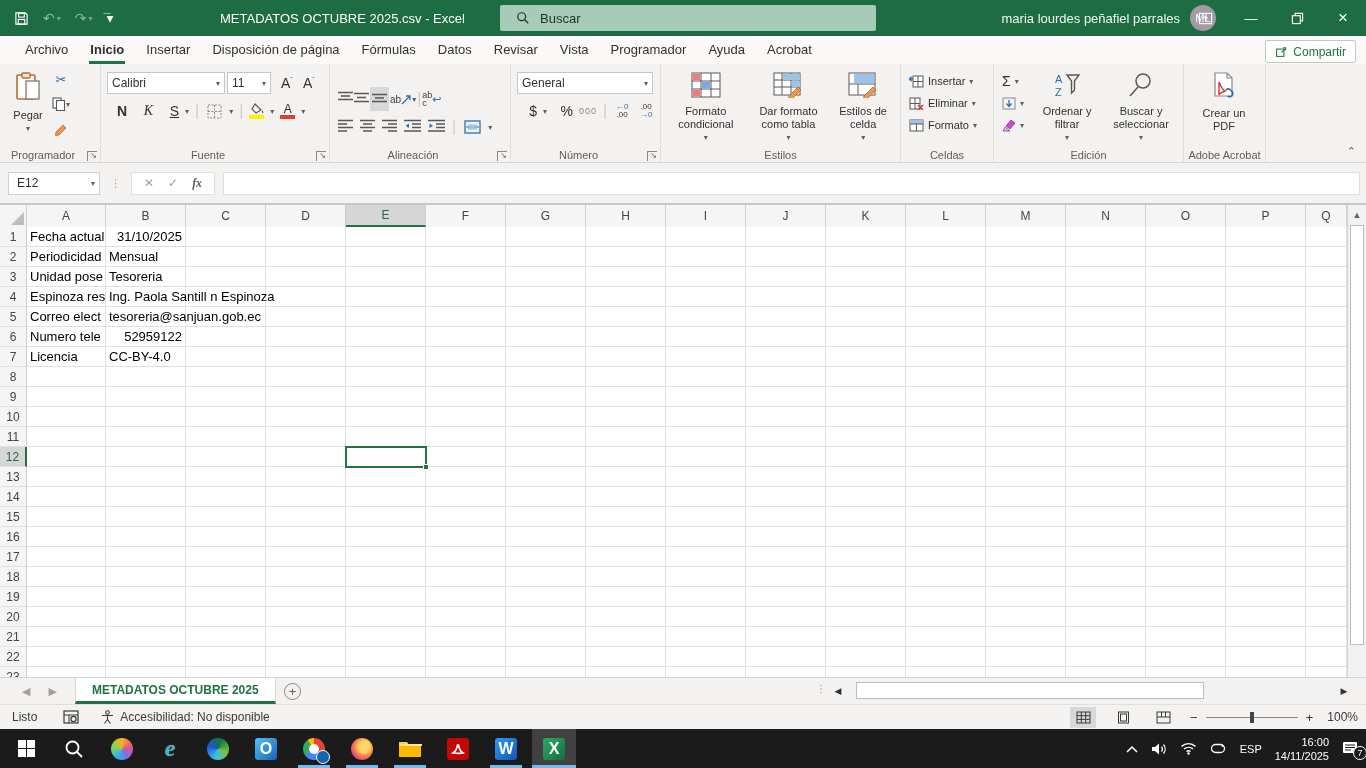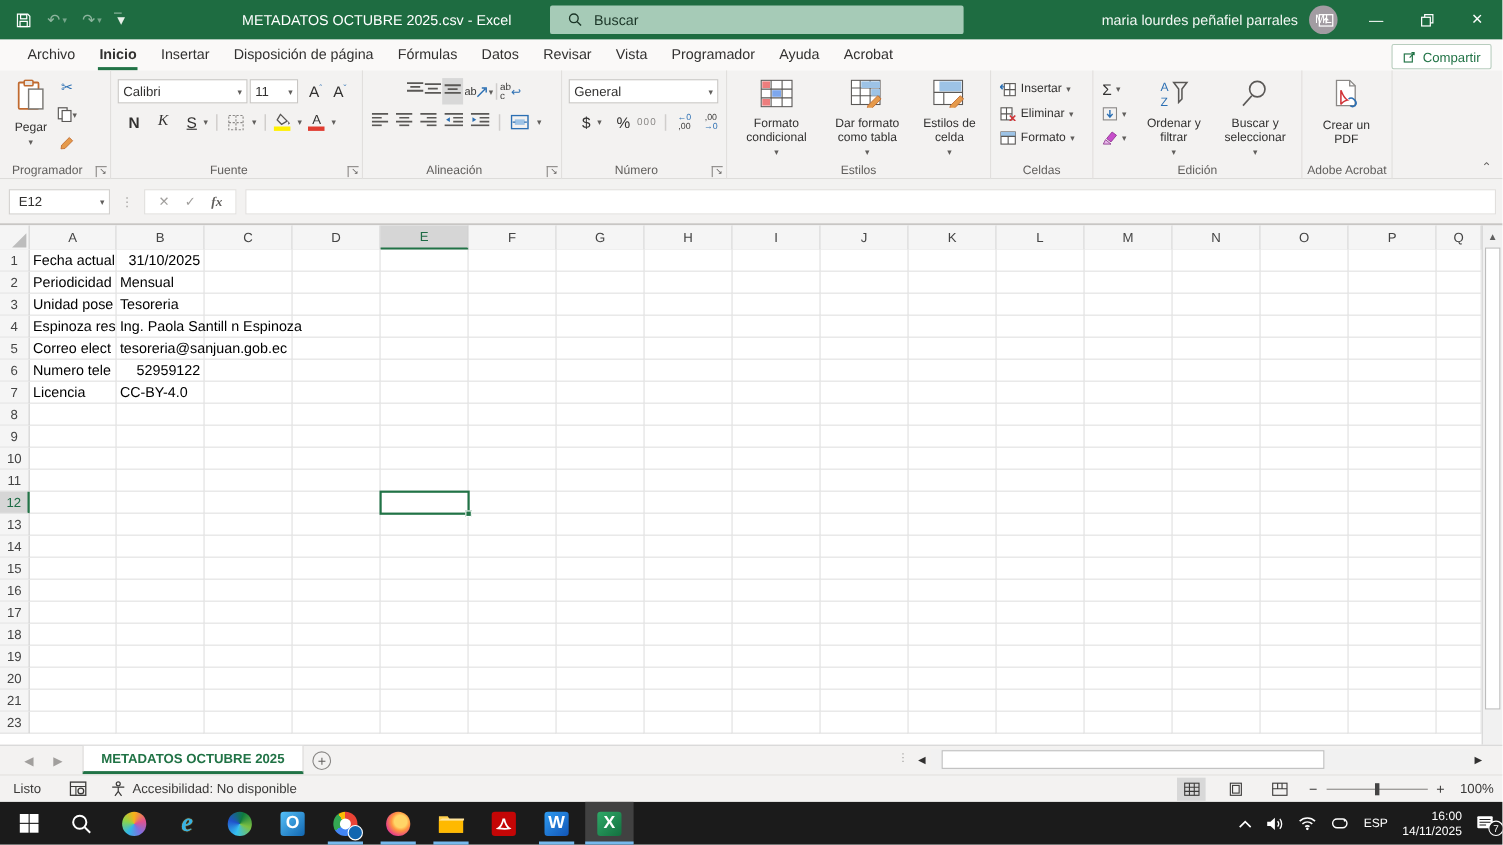--- a/index.html
+++ b/index.html
@@ -263,21 +263,21 @@
             <span style="font-size:12px;line-height:10px;">A</span>
             <span class="bar" style="background:#E03C31;"></span>
           </span>
           <span class="carat">▾</span>
       </div>
       <span class="glabel">Fuente</span>
       <span class="dlaunch">↘</span>
     </div>
 
     <div class="rgroup" style="width:181px;">
-      <div class="smallrow" style="margin:4px 0 6px 4px; gap:1px;justify-content:center;">
+      <div class="smallrow" style="margin:20px 0 6px 4px; gap:1px;">
         <span class="align-ic"><svg width="15" height="13" viewBox="0 0 15 13">
               <path d="M0 1.5h15M3 5h9M0 8.5h15" stroke="#5A5856" stroke-width="1.6"></path>
             </svg></span>
         <span class="align-ic"><svg width="15" height="13" viewBox="0 0 15 13">
               <path d="M0 2.5h15M3 6.5h9M0 10.5h15" stroke="#5A5856" stroke-width="1.6"></path>
             </svg></span>
         <span class="align-ic" style="background:#D8D8D8;padding:3px 2px;"><svg width="15" height="13" viewBox="0 0 15 13">
               <path d="M0 3.5h15M3 7h9M0 10.5h15" stroke="#5A5856" stroke-width="1.6"></path>
             </svg></span>
         <span class="sicon">
@@ -950,20 +950,40 @@
         <div class="cell" style="width: 80px;"></div>
         <div class="cell" style="width: 80px;"></div>
         <div class="cell" style="width: 80px;"></div>
         <div class="cell" style="width: 80px;"></div>
         <div class="cell" style="width: 80px;"></div>
         <div class="cell" style="width: 80px;"></div>
         <div class="cell" style="width: 41px;"></div>
       </div>
       <div class="grow">
         <div class="rhead">21</div>
+        <div class="cell" style="width: 79px;"></div>
+        <div class="cell" style="width: 80px;"></div>
+        <div class="cell" style="width: 80px;"></div>
+        <div class="cell" style="width: 80px;"></div>
+        <div class="cell" style="width: 80px;"></div>
+        <div class="cell" style="width: 80px;"></div>
+        <div class="cell" style="width: 80px;"></div>
+        <div class="cell" style="width: 80px;"></div>
+        <div class="cell" style="width: 80px;"></div>
+        <div class="cell" style="width: 80px;"></div>
+        <div class="cell" style="width: 80px;"></div>
+        <div class="cell" style="width: 80px;"></div>
+        <div class="cell" style="width: 80px;"></div>
+        <div class="cell" style="width: 80px;"></div>
+        <div class="cell" style="width: 80px;"></div>
+        <div class="cell" style="width: 80px;"></div>
+        <div class="cell" style="width: 41px;"></div>
+      </div>
+      <div class="grow">
+        <div class="rhead">22</div>
         <div class="cell" style="width: 79px;"></div>
         <div class="cell" style="width: 80px;"></div>
         <div class="cell" style="width: 80px;"></div>
         <div class="cell" style="width: 80px;"></div>
         <div class="cell" style="width: 80px;"></div>
         <div class="cell" style="width: 80px;"></div>
         <div class="cell" style="width: 80px;"></div>
         <div class="cell" style="width: 80px;"></div>
         <div class="cell" style="width: 80px;"></div>
         <div class="cell" style="width: 80px;"></div>

